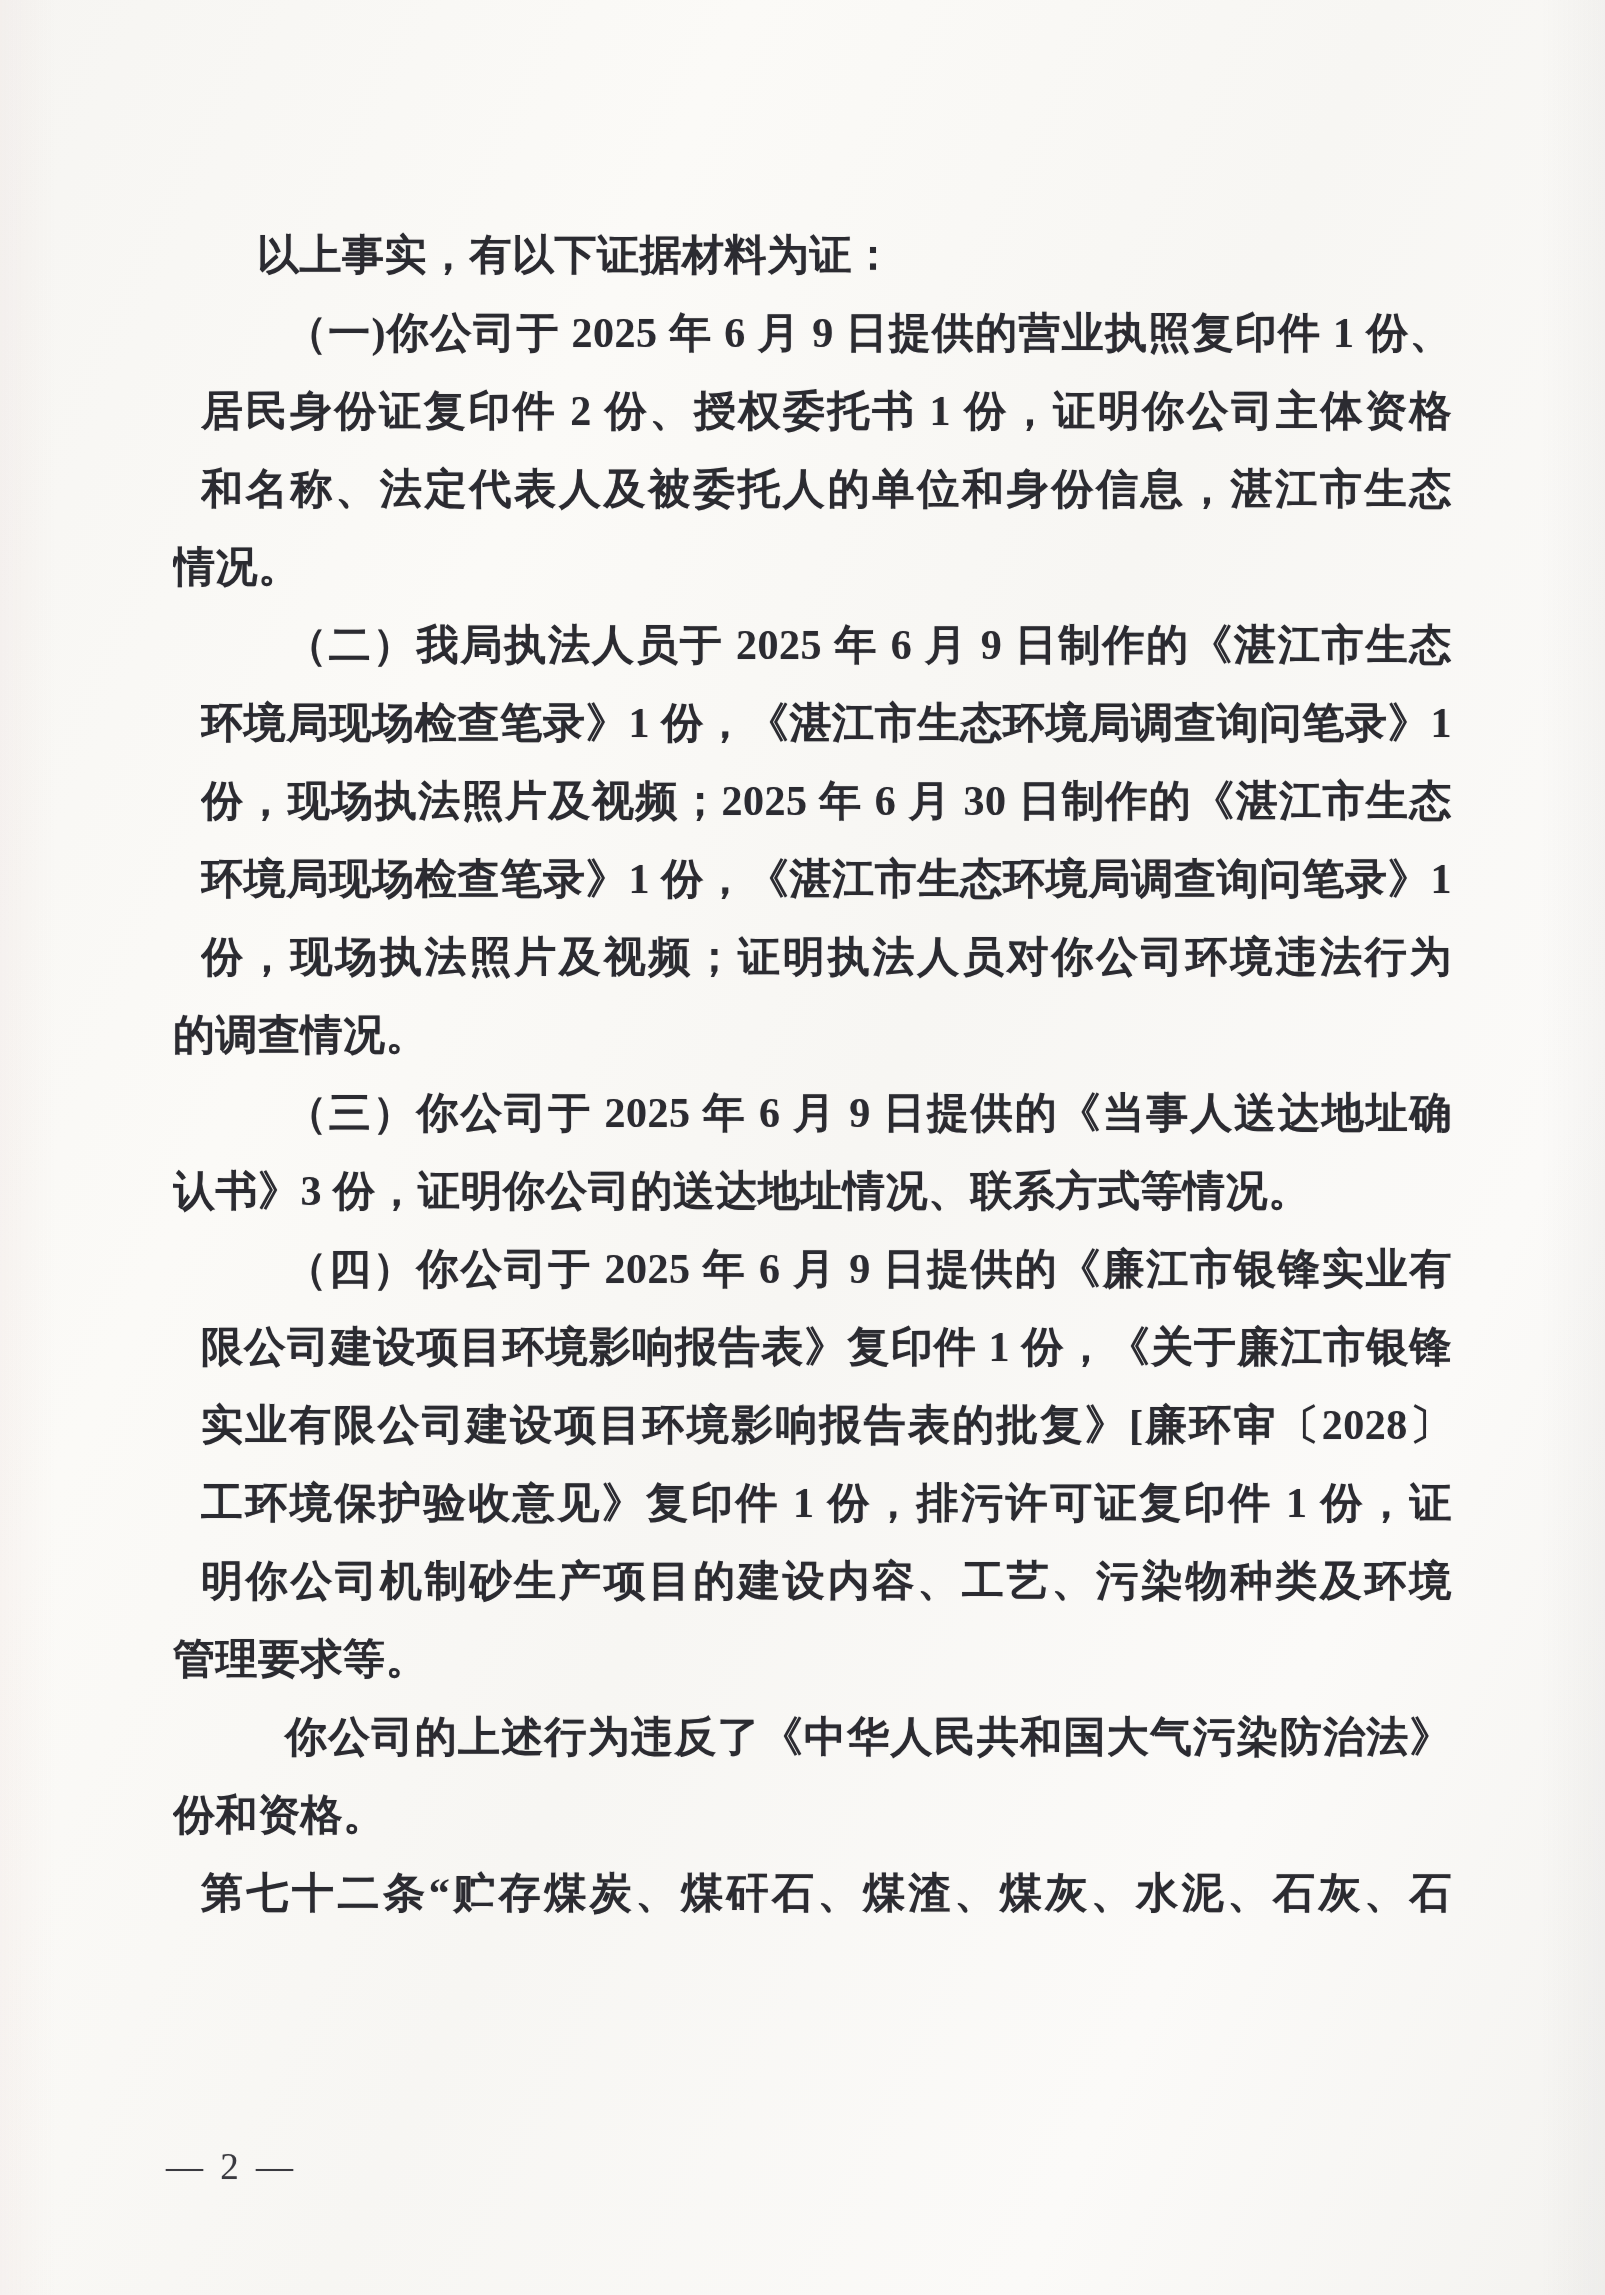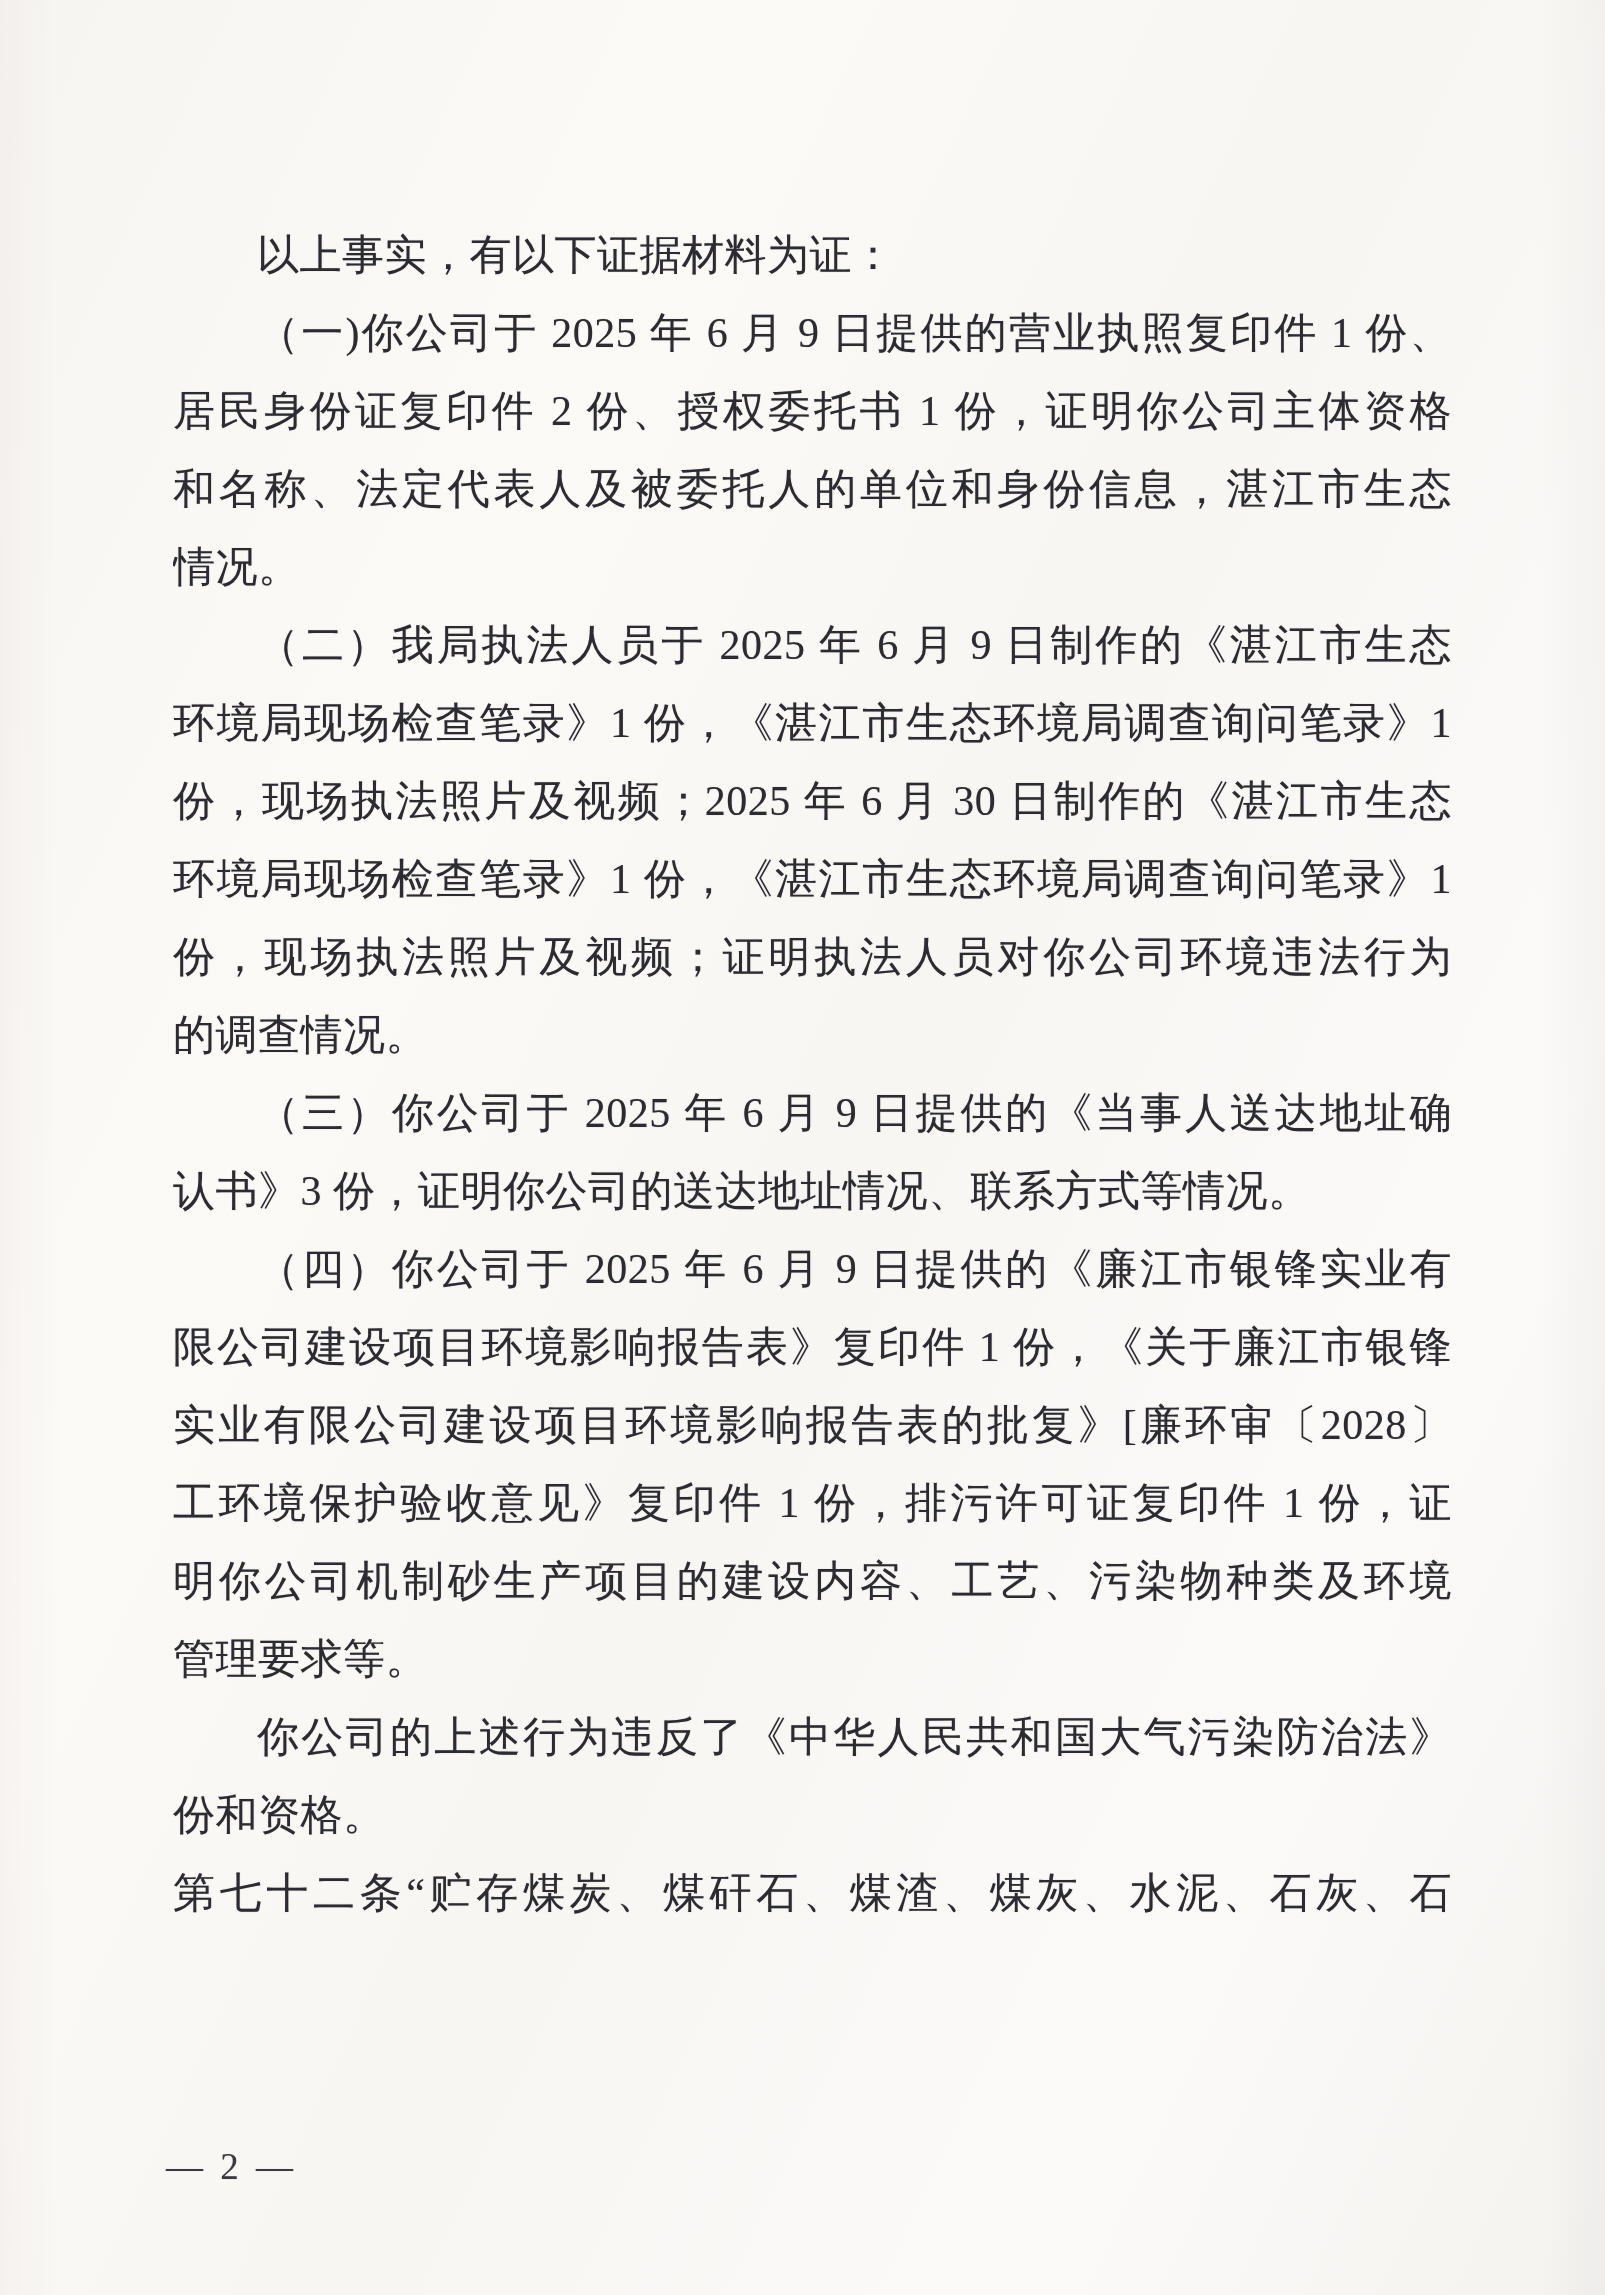--- a/index.html
+++ b/index.html
@@ -25,23 +25,23 @@
   .line{
     margin:0;
     font-size:42px;
     line-height:78px;
     height:78px;
     overflow:hidden;
     text-align:justify;
     text-justify:inter-character;
     letter-spacing:0.5px;
     text-shadow:0 0 1px rgba(43,43,49,0.35);
-    font-weight:400;
+    font-weight:700;
   }
-  .line.fill{ text-align-last:justify; }
+  .line.fill{ text-align-last:justify;margin-left:28px; }
   .line.indent{ text-indent:2em; }
   .page-footer{
     position:absolute;left:166px;top:2144px;
     font-size:37px;line-height:46px;
     color:var(--footer-ink);
     letter-spacing:4px;
     text-shadow:0 0 1px rgba(43,43,49,0.3);
   }
 </style>
 </head>

